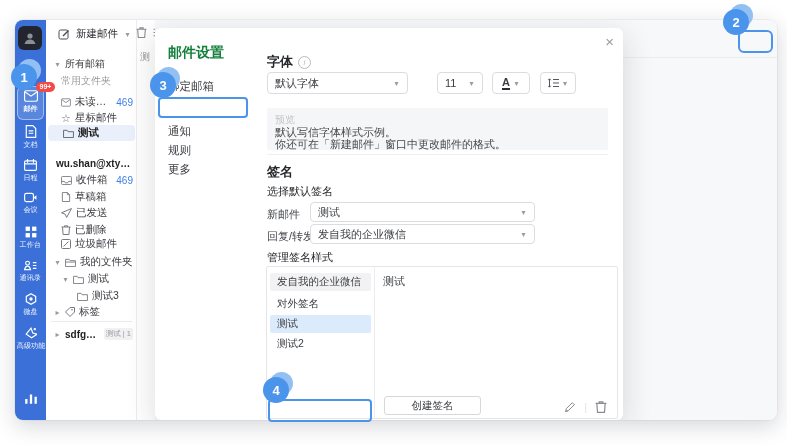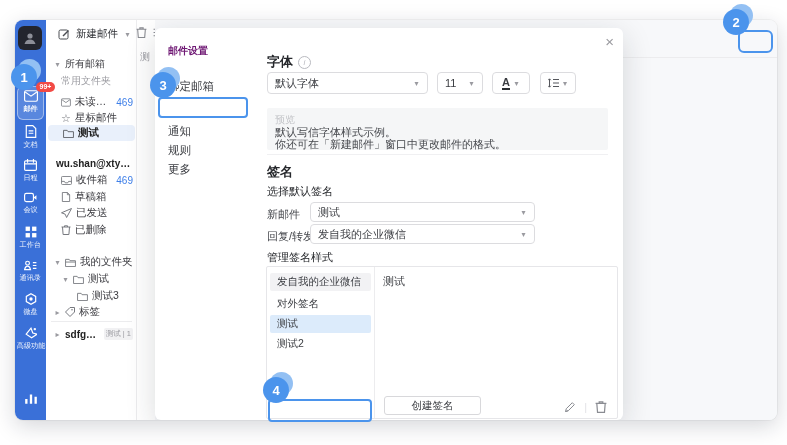--- a/index.html
+++ b/index.html
@@ -30,21 +30,21 @@
   .fbadge{background:#f1f1f3;color:#9a9aa0;font-size:7.5px;border-radius:2px;padding:1px 2px;margin-left:0;white-space:nowrap}
   .fdivider{left:5px;width:81px;height:1px;background:#ececee}
 
   
   .sliver{left:122px;top:0;width:18px;height:400px;background:#fff}
   .contentbg{left:140px;top:0;width:622px;height:400px;background:#f7f8fa}
   .topdiv{left:468px;top:37px;width:294px;height:1px;background:#ececee}
 
   
   .modal{left:140px;top:8px;width:468px;height:392px;background:#fff;border-radius:6px;box-shadow:0 8px 30px rgba(25,31,40,.16)}
-  .m-title{left:13px;top:16px;font-size:10px;font-weight:bold;color:#701a75}
+  .m-title{left:13px;top:16px;font-size:14px;font-weight:bold;color:#15803d}
   .m-close{right:9px;top:5px;font-size:15px;color:#9b9ba0;cursor:pointer}
   .m-item{left:4px;width:88px;height:17px;display:flex;align-items:center;padding-left:9px;box-sizing:border-box;font-size:11.5px;color:#3b3d42;border-radius:3px;cursor:pointer}
   .m-item.sel{background:#f2f3f5;height:19px}
   .m-h1{font-size:13px;font-weight:bold;color:#26282c;display:flex;align-items:center;gap:5px}
   .m-h2{font-size:11px;font-weight:normal;color:#26282c}
   .sel-box{border:1px solid #dcdcdf;border-radius:4px;background:#fff;display:flex;align-items:center;font-size:11px;color:#3b3d42;box-sizing:border-box;padding:0 7px;cursor:pointer}
   .sel-box .chev{margin-left:auto}
   .toolbtn{border:1px solid #dcdcdf;border-radius:4px;background:#fff;display:flex;align-items:center;justify-content:center;gap:3px;box-sizing:border-box;cursor:pointer}
   .preview{left:112px;top:80px;width:341px;height:42px;background:#f5f6f7;border-radius:2px;font-size:11px;color:#45474c}
   .pv-label{left:8px;top:5px;font-size:10px;color:#c3c4c8}
@@ -223,20 +223,27 @@
       <span class="flabel">已删除</span>
     </div>
 
     <div class="abs frow" style="top:185px">
       <svg width="11" height="10" viewBox="0 0 11 10">
         <path d="M10.5.5L.5 4.8l3.7 1.4L5.6 9.5z" fill="none" stroke="#77797f"></path>
       </svg>
       <span class="flabel">已发送</span>
     </div>
 
+    <div class="abs frow" style="top:216px">
+      <svg width="10" height="10" viewBox="0 0 10 10">
+        <rect x=".5" y=".5" width="9" height="9" rx="1" fill="none" stroke="#77797f"></rect>
+          <path d="M2.5 7.5l5-5" stroke="#77797f"></path>
+      </svg>
+      <span class="flabel">垃圾邮件</span>
+    </div>
 
     <div class="abs frow" style="top:234px;padding-left:8px">
       <span class="caret">▾</span>
       <svg width="11" height="9" viewBox="0 0 12 10">
         <path d="M.5 1.5h4l1 1.5h6v6.5H.5z" fill="none" stroke="#77797f"></path>
           <path d="M.5 4.5h11" stroke="#77797f"></path>
       </svg>
       <span class="flabel">我的文件夹</span>
     </div>
 
@@ -305,21 +312,21 @@
     </div>
     <div class="abs m-item" style="top:133px">
       <span>更多</span>
     </div>
 
     <div class="abs m-h1" style="left:112px;top:25px">
       <span>字体</span>
       <span style="width:11px;height:11px;border:1px solid #b9bac0;border-radius:50%;color:#b9bac0;font-size:8px;font-weight:normal;display:inline-flex;align-items:center;justify-content:center;font-style:italic">i</span>
     </div>
 
-    <div class="abs sel-box" style="left:112px;top:44px;width:161px;height:22px">
+    <div class="abs sel-box" style="left:112px;top:44px;width:141px;height:22px">
       <span>默认字体</span>
       <span class="chev caret">▾</span>
     </div>
     <div class="abs sel-box" style="left:282px;top:44px;width:46px;height:22px">
       <span>11</span>
       <span class="chev caret">▾</span>
     </div>
     <div class="abs toolbtn" style="left:337px;top:44px;width:38px;height:22px">
       <span style="font-size:11px;font-weight:bold;color:#3b3d42;border-bottom:2px solid #2b2d31;line-height:11px">A</span>
       <span class="caret">▾</span>

